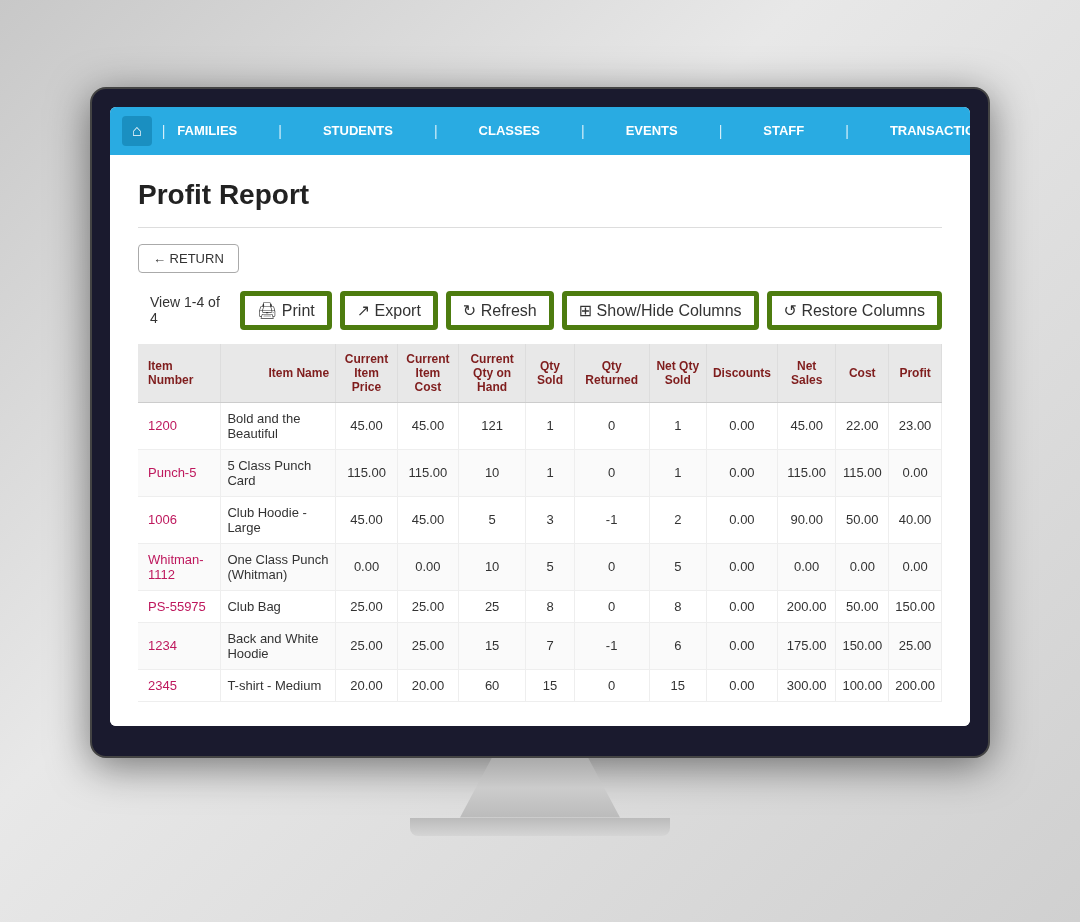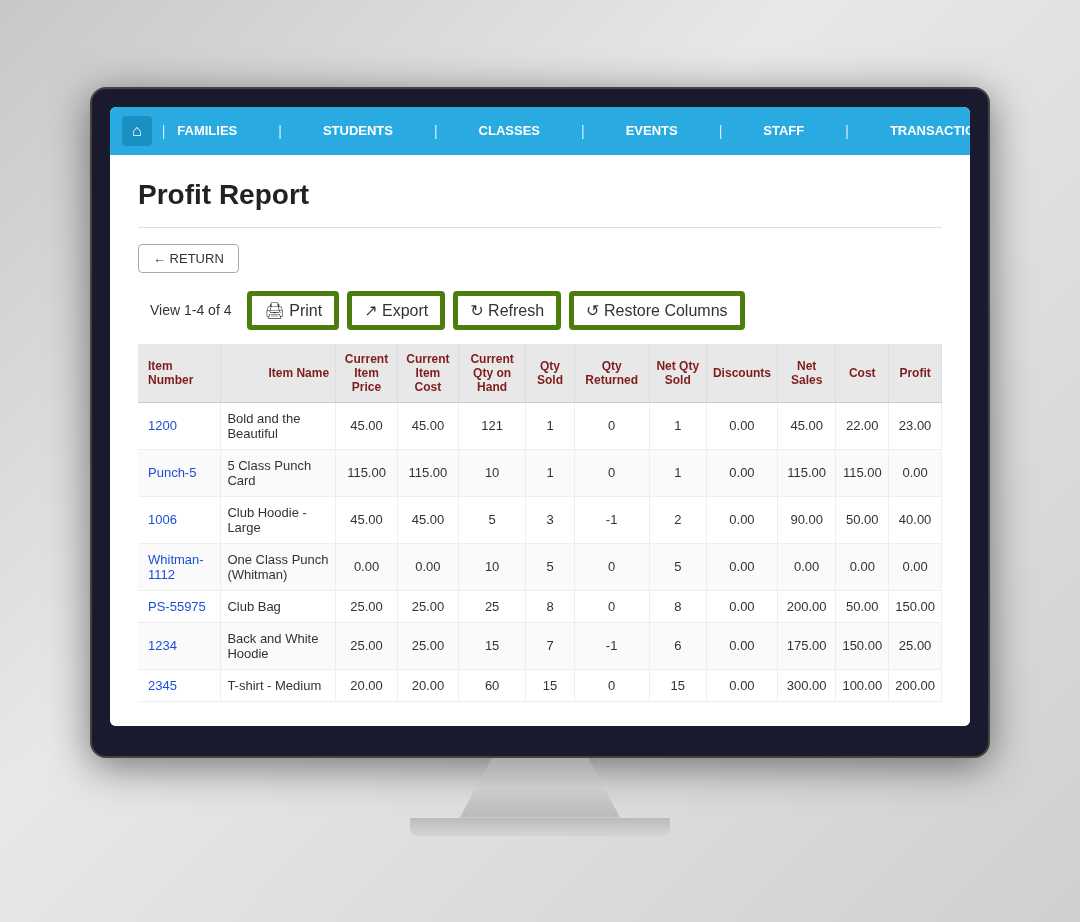--- a/index.html
+++ b/index.html
@@ -241,21 +241,21 @@
     td:first-child {
       text-align: left;
       padding-left: 10px;
     }
 
     td:nth-child(2) {
       text-align: left;
     }
 
     td a {
-      color: #1d4ed8;
+      color: #be185d;
       text-decoration: none;
       cursor: pointer;
     }
 
     tbody tr:nth-child(even) {
       background: #fafafa;
     }
   </style>
 </head>
 <body>
@@ -299,20 +299,21 @@
         <h1 class="page-title">Profit Report</h1>
         <hr class="divider">
 
         <button class="return-btn">← RETURN</button>
 
         <div class="toolbar">
           <span class="view-count">View 1-4 of 4</span>
           <button class="toolbar-btn">🖨 Print</button>
           <button class="toolbar-btn">↗ Export</button>
           <button class="toolbar-btn">↻ Refresh</button>
+          <button class="toolbar-btn">⊞ Show/Hide Columns</button>
           <button class="toolbar-btn">↺ Restore Columns</button>
         </div>
 
         <div class="table-container">
           <table>
             <thead>
               <tr>
                 <th>Item Number</th>
                 <th>Item Name</th>
                 <th>Current<br>Item Price</th>

